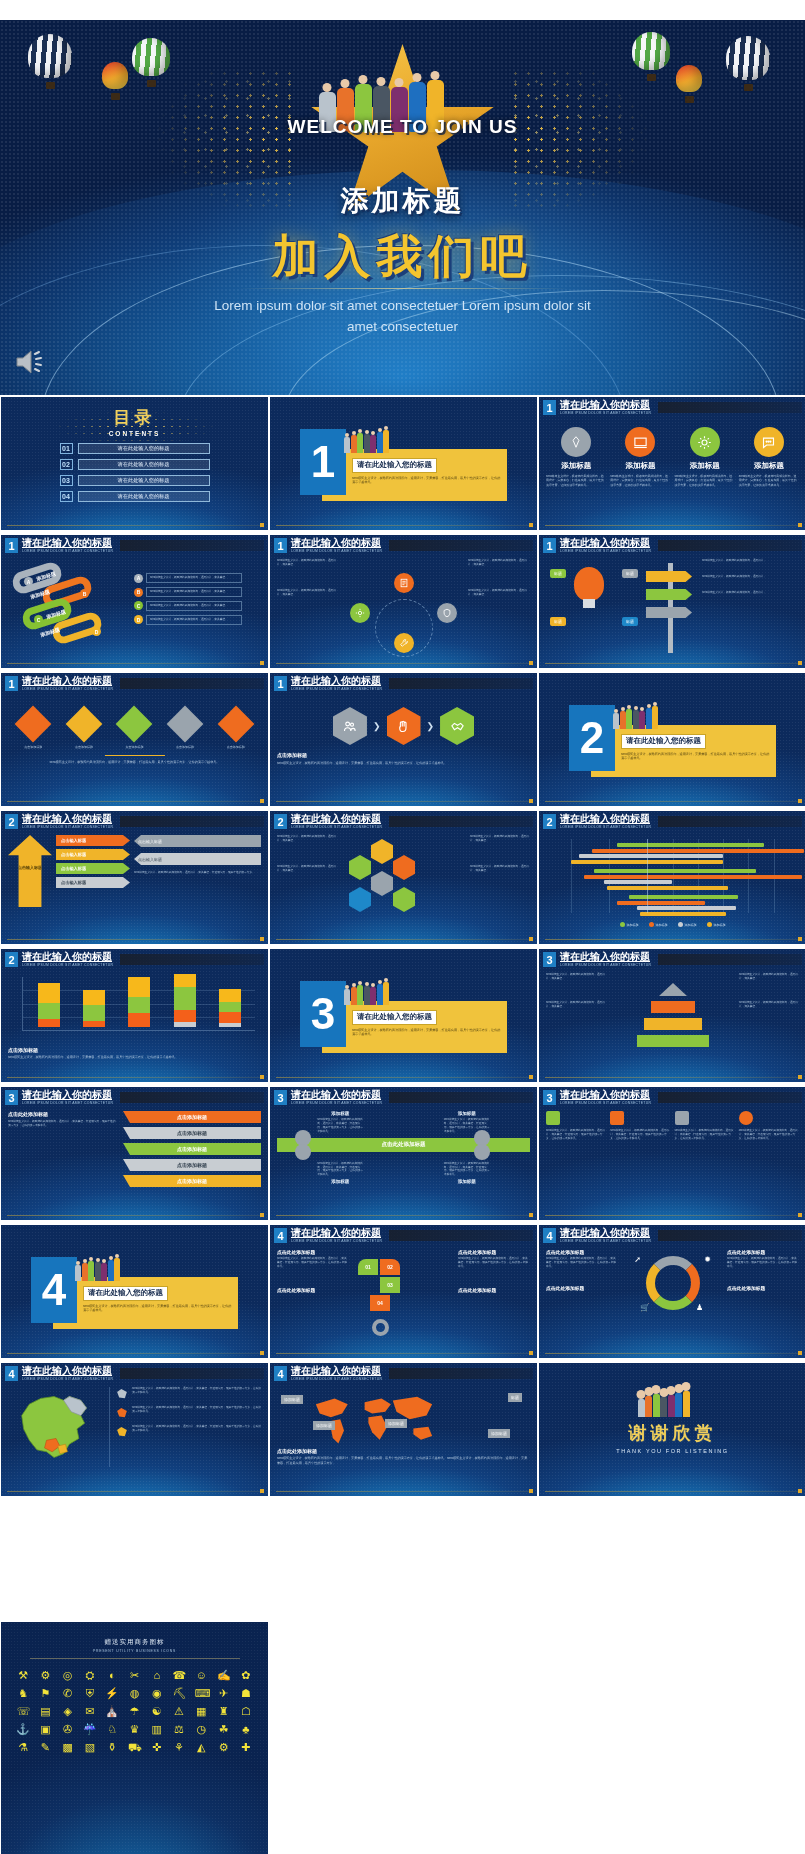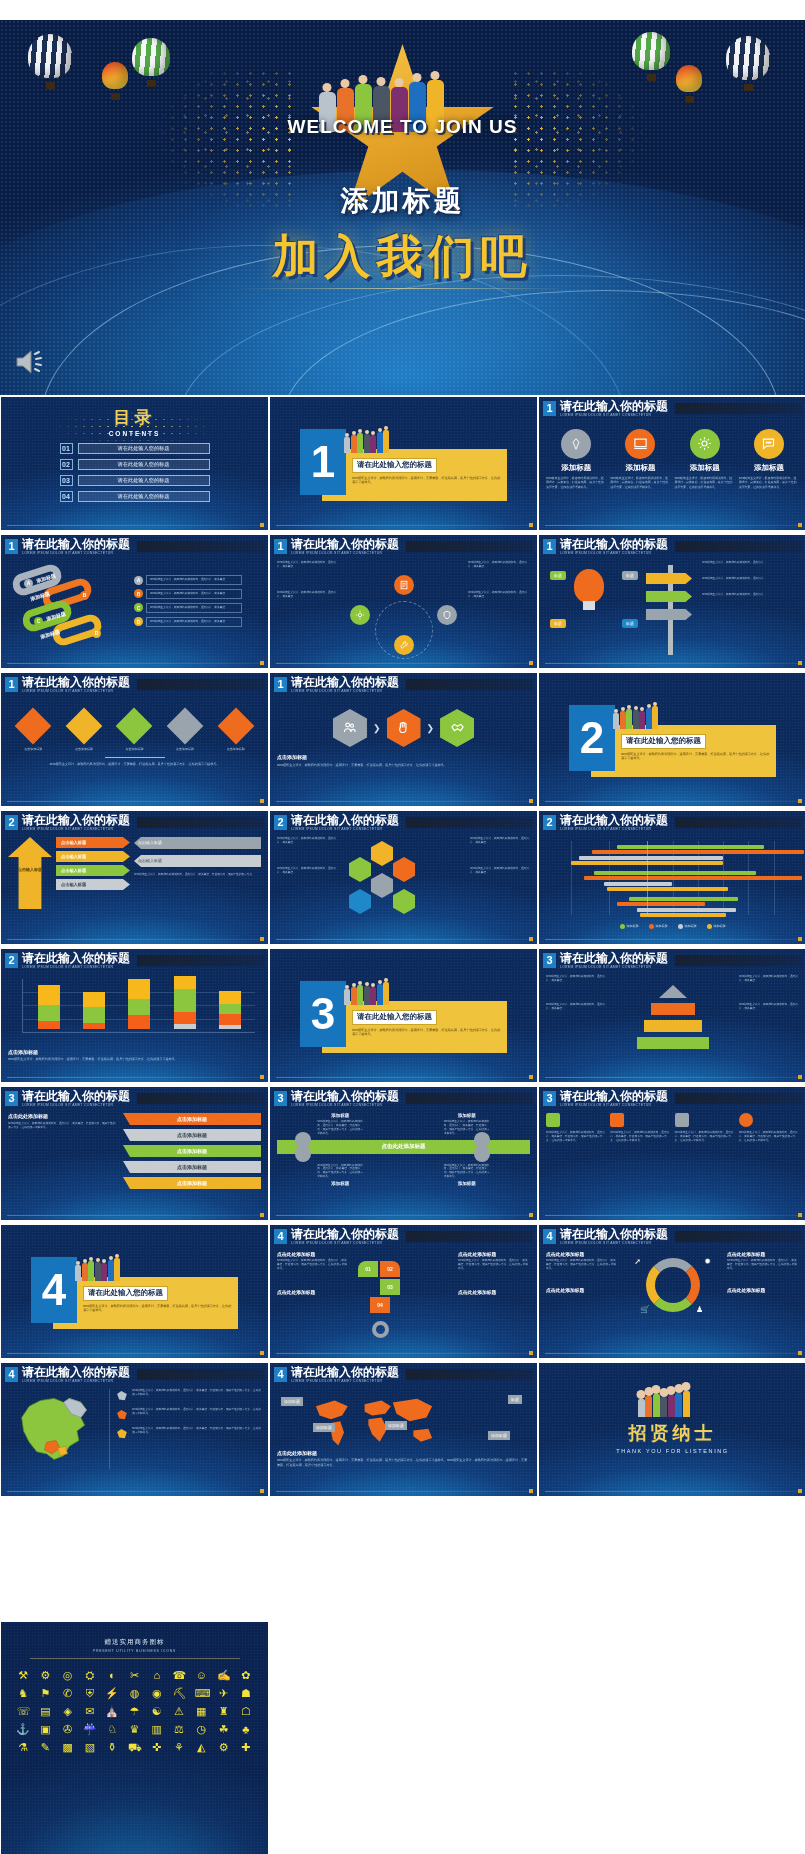--- a/index.html
+++ b/index.html
@@ -158,21 +158,21 @@
   .shead {
     position: relative; display: flex; align-items: center; gap: 4px;
     padding: 3px 4px 2px 4px; z-index: 2;
   }
   .shead .num {
     width: 13px; height: 15px; background: #1f7fc4; color: #fff;
     font-size: 11px; font-weight: bold; display: flex; align-items: center; justify-content: center;
     flex: 0 0 auto;
   }
   .shead .txts { display: flex; flex-direction: column; line-height: 1; }
-  .shead .t1 { font-size: 12px; font-weight: bold; color: #ffffff; white-space: nowrap; }
+  .shead .t1 { font-size: 10px; font-weight: bold; color: #ffffff; white-space: nowrap; text-decoration: underline; }
   .shead .t2 { font-size: 3.4px; color: #9fc0de; letter-spacing: .3px; white-space: nowrap; margin-top: 1.5px; }
   .shead .bar {
     flex: 1; height: 11px; margin-left: 3px;
     background: linear-gradient(90deg, rgba(25,30,40,.82), rgba(25,30,40,.3));
   }
 
   .body { position: relative; z-index: 2; padding: 4px 7px; }
 
   .lorem { font-size: 3.1px; line-height: 1.5; color: #b8cde2; }
   .lorem-sm { font-size: 2.7px; line-height: 1.45; color: #aec5dc; }
@@ -373,20 +373,21 @@
       <div class="ppl" style="height:46px;background:#4a5663"></div>
       <div class="ppl" style="height:45px;background:#7e2f6e"></div>
       <div class="ppl" style="height:50px;background:#1e6fc0"></div>
       <div class="ppl" style="height:52px;background:#f0b429"></div>
     </div>
 
     <div class="hero-en">WELCOME TO JOIN US</div>
     <div class="hero-cn2">添加标题</div>
     <div class="hero-title">加入我们吧</div>
     <div class="hero-rule"></div>
+    <div class="hero-sub">Lorem ipsum dolor sit amet consectetuer Lorem ipsum dolor sit amet consectetuer</div>
 
     <svg class="speaker-icon" viewBox="0 0 36 30">
       <path d="M3 11 H9 L17 4 V26 L9 19 H3 Z" fill="#b9bfc6" stroke="#7d848c" stroke-width="1"></path>
       <g stroke="#cfd5db" stroke-width="2" stroke-linecap="round" fill="none">
         <path d="M21 7 L25 5"></path>
           <path d="M22 12 L27 11"></path>
           <path d="M22 17 L27 18"></path>
           <path d="M21 22 L25 24"></path>
       </g>
     </svg>
@@ -1210,21 +1211,21 @@
       <div style="position:absolute;left:50%;top:26px;transform:translateX(-50%);width:70px;height:28px;display:flex;align-items:flex-end;gap:.5px;z-index:2">
         <div class="ppl" style="width:7px;height:18px;background:#b9c3cc;border-radius:2px 2px 0 0"></div>
         <div class="ppl" style="width:7px;height:21px;background:#e8722a;border-radius:2px 2px 0 0"></div>
         <div class="ppl" style="width:7px;height:23px;background:#8cc63f;border-radius:2px 2px 0 0"></div>
         <div class="ppl" style="width:7px;height:20px;background:#4a5663;border-radius:2px 2px 0 0"></div>
         <div class="ppl" style="width:7px;height:22px;background:#7e2f6e;border-radius:2px 2px 0 0"></div>
         <div class="ppl" style="width:7px;height:24px;background:#1e6fc0;border-radius:2px 2px 0 0"></div>
         <div class="ppl" style="width:7px;height:26px;background:#f0b429;border-radius:2px 2px 0 0"></div>
       </div>
       <div style="position:absolute;left:0;right:0;top:58px;z-index:2">
-        <div class="ty-cn">招贤纳士</div>
+        <div class="ty-cn">谢谢欣赏</div>
         <div class="ty-en">THANK YOU FOR LISTENING</div>
       </div>
       <div class="btm-rule"></div>
     </div>
 
   </div>
 
   <div class="footer">
     <div class="iconslide">
       <div class="dots"></div>

